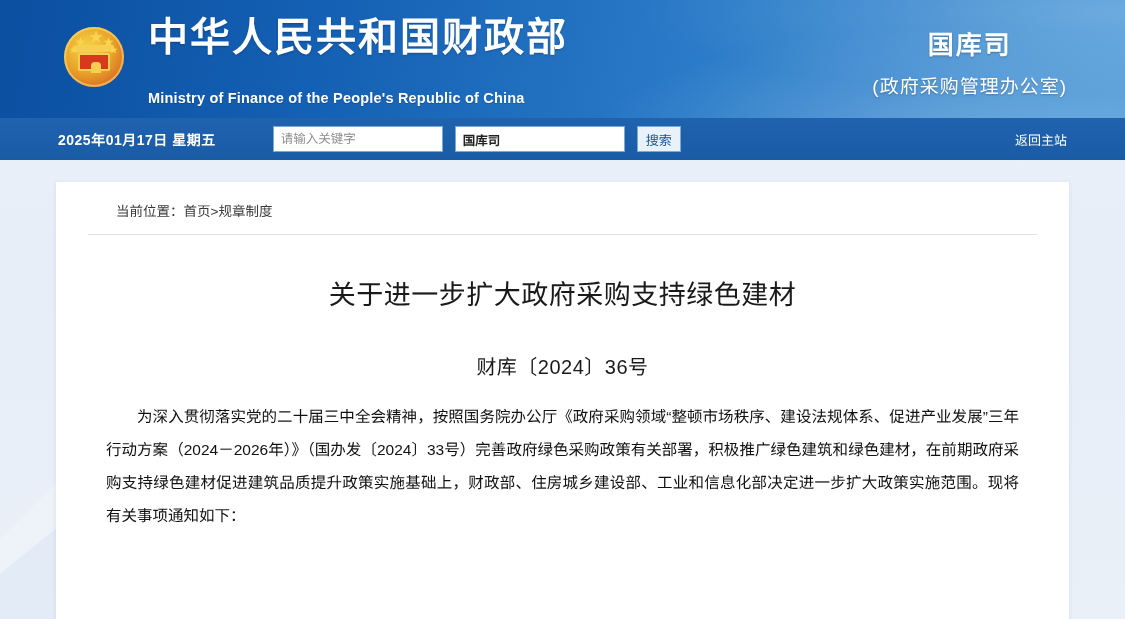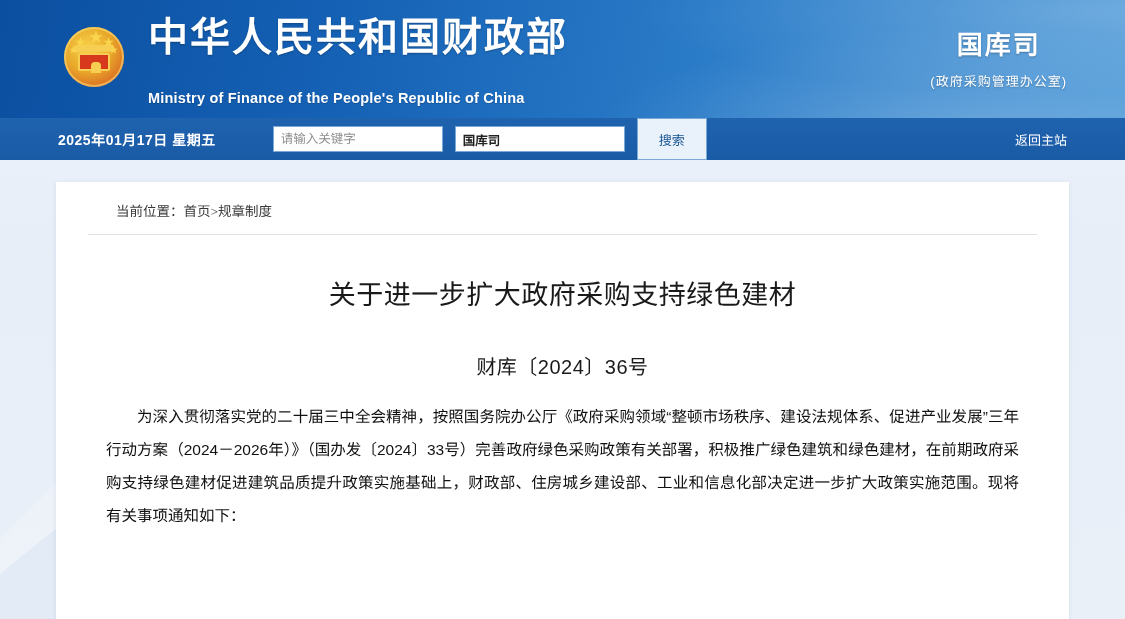--- a/index.html
+++ b/index.html
@@ -135,21 +135,21 @@
     color: #ffffff;
     z-index: 3;
   }
   .dept-name {
     font-size: 26px;
     font-weight: bold;
     letter-spacing: 2px;
     text-shadow: 0 1px 2px rgba(0,0,0,0.25);
   }
   .dept-sub {
-    font-size: 13px;
+    font-size: 19px;
     margin-top: 10px;
     letter-spacing: 1px;
     text-shadow: 0 1px 2px rgba(0,0,0,0.25);
   }
 
   
   .navbar {
     position: relative;
     height: 42px;
     background: linear-gradient(180deg, #1f62ad 0%, #1a5ba6 100%);
@@ -180,22 +180,22 @@
     font-size: 12.5px;
     font-family: "Liberation Sans", sans-serif;
     padding: 0 7px;
     box-sizing: border-box;
     outline: none;
   }
   .nav-input::placeholder { color: #8e8e8e; }
   .nav-input.second { margin-left: 12px; font-weight: bold; color: #222; }
   .nav-btn {
     margin-left: 12px;
-    height: 42px;
-    padding: 0 21px;
+    height: 26px;
+    padding: 0 8px;
     background: #e9f1fb;
     border: 1px solid #7aa9d8;
     color: #14528f;
     font-size: 13px;
     font-family: "Liberation Sans", sans-serif;
     cursor: pointer;
     box-sizing: border-box;
   }
   .nav-right {
     margin-left: auto;
@@ -219,21 +219,20 @@
     height: 459px;
     box-sizing: border-box;
     padding: 0 32px;
     box-shadow: 0 1px 4px rgba(20,60,110,0.10);
   }
   .breadcrumb {
     font-size: 13.5px;
     color: #3a3a3a;
     padding: 18px 0 14px 28px;
     border-bottom: 1px solid #e2e2e2;
-    font-family: Liberation Serif, serif;
   }
   .breadcrumb .crumb-label { color: #3a3a3a; }
   .doc-title {
     text-align: center;
     color: #1a1a1a;
     font-size: 27px;
     font-weight: normal;
     line-height: 44px;
     padding: 38px 60px 0 60px;
     letter-spacing: 0.5px;

